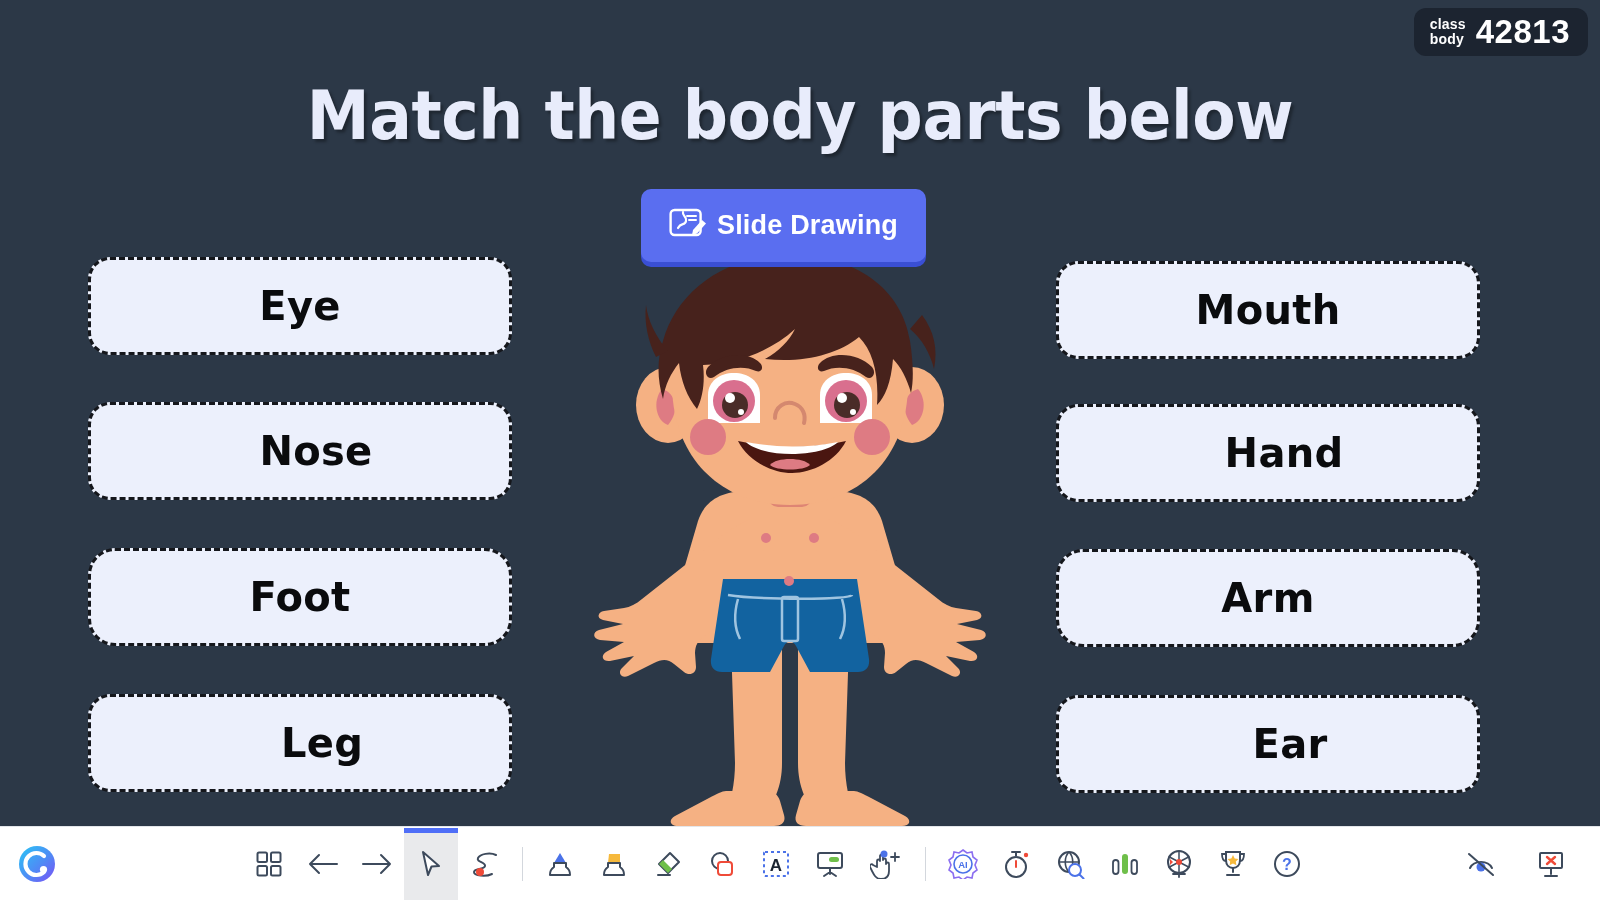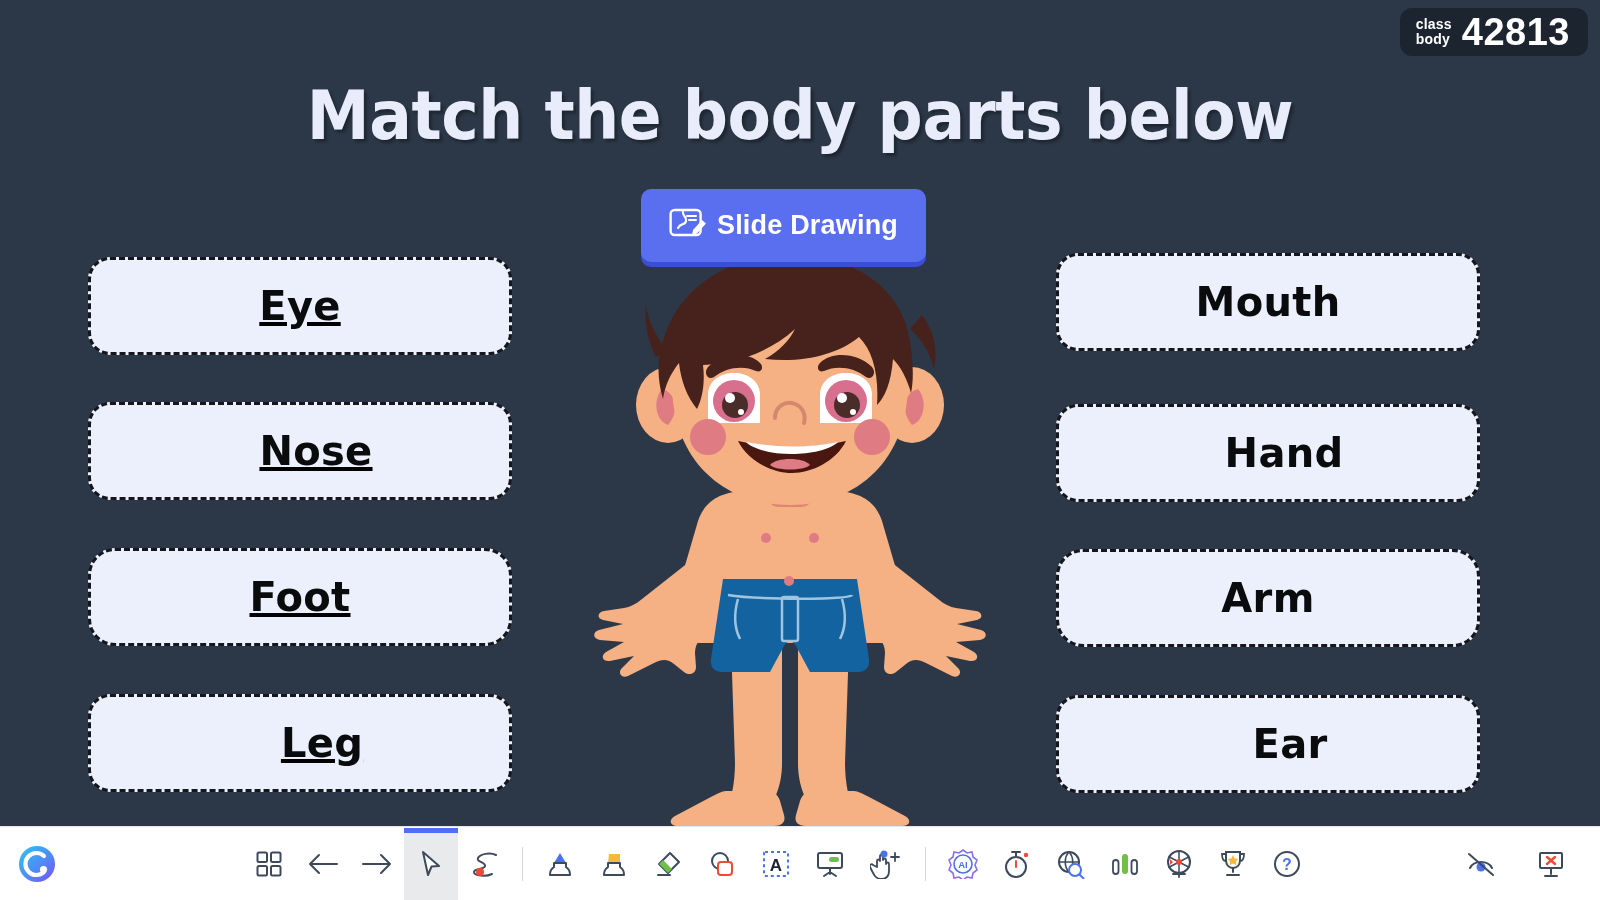--- a/index.html
+++ b/index.html
@@ -43,21 +43,21 @@
   }
   #class-code .cc-label {
     color: #ffffff;
     font-size: 14px;
     line-height: 15px;
     font-weight: 700;
     letter-spacing: .2px;
   }
   #class-code .cc-num {
     color: #ffffff;
-    font-size: 38px;
+    font-size: 33px;
     font-weight: 700;
     line-height: 34px;
     letter-spacing: .5px;
   }
 
   
   #slide-title {
     position: absolute;
     left: 0; top: 76px;
     width: 1600px;
@@ -105,29 +105,29 @@
     cursor: pointer;
   }
   .card .card-label {
     color: #0a0b0d;
     font-size: 40px;
     font-weight: 700;
     letter-spacing: .3px;
     font-family: "DejaVu Sans", sans-serif;
   }
 
-  .col-left  { left: 88px;  width: 424px; height: 98px; text-decoration: underline; }
+  .col-left  { left: 88px;  width: 424px; height: 98px; }
   .col-right { left: 1056px; width: 424px; height: 98px; }
 
   .row0 { top: 257px; }
   .row1 { top: 402px; padding-left: 32px; }
   .row2 { top: 548px; border-radius: 27px; }
   .row3 { top: 694px; padding-left: 44px; }
 
-  .col-right.row0 { top: 253px; }
+  .col-right.row0 { top: 261px; }
   .col-right.row1 { top: 404px; }
   .col-right.row2 { top: 549px; }
   .col-right.row3 { top: 695px; }
 
   
   #character {
     position: absolute;
     left: 580px; top: 255px;
     width: 420px; height: 571px;
     z-index: 10;

